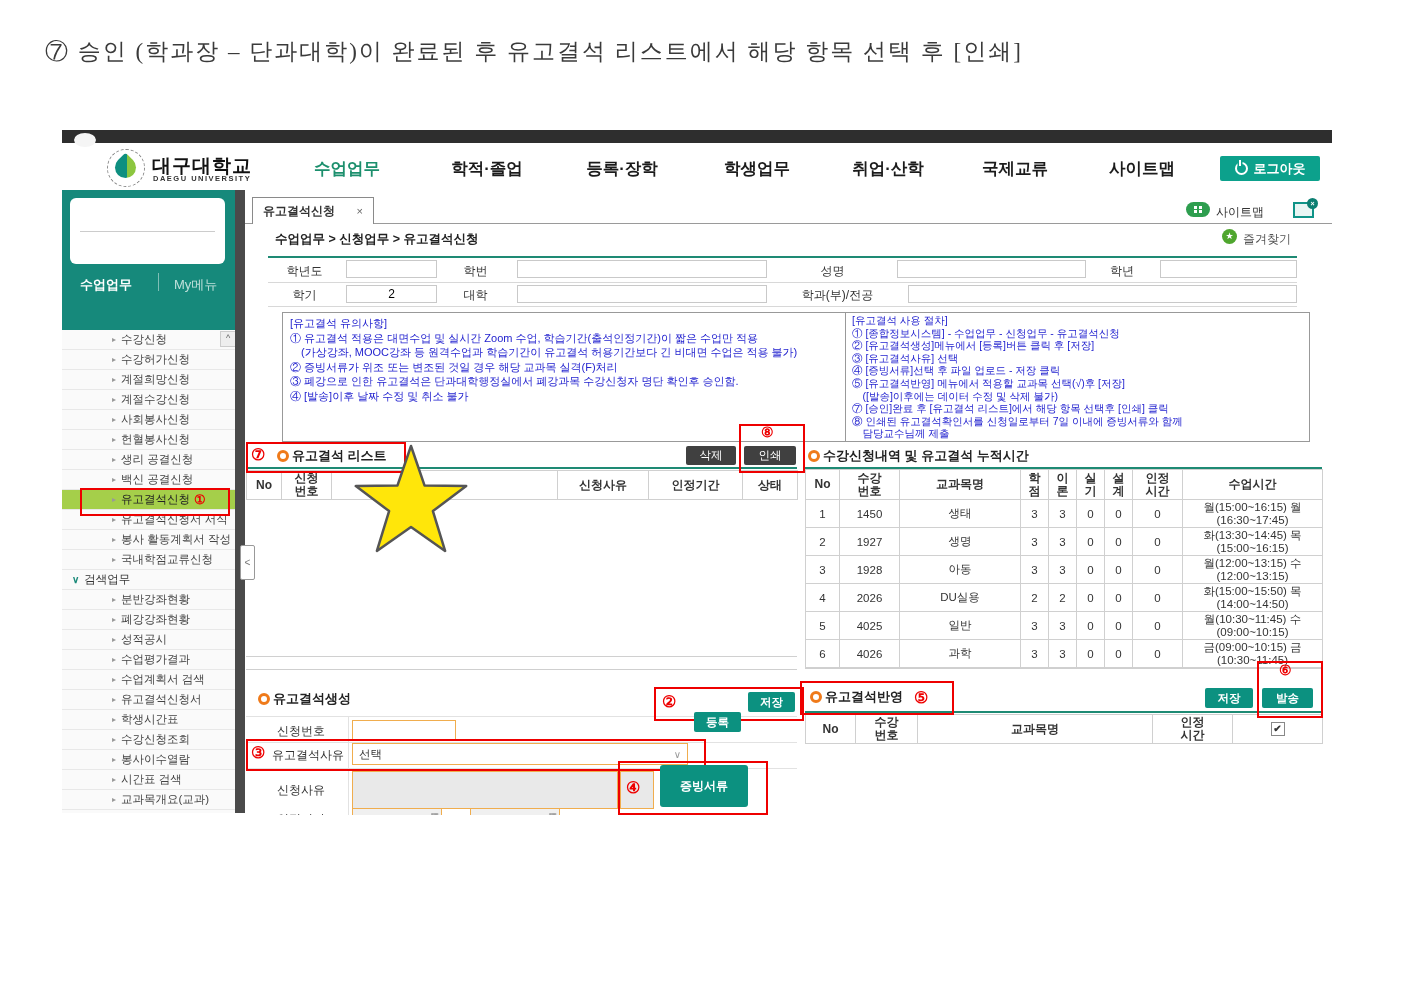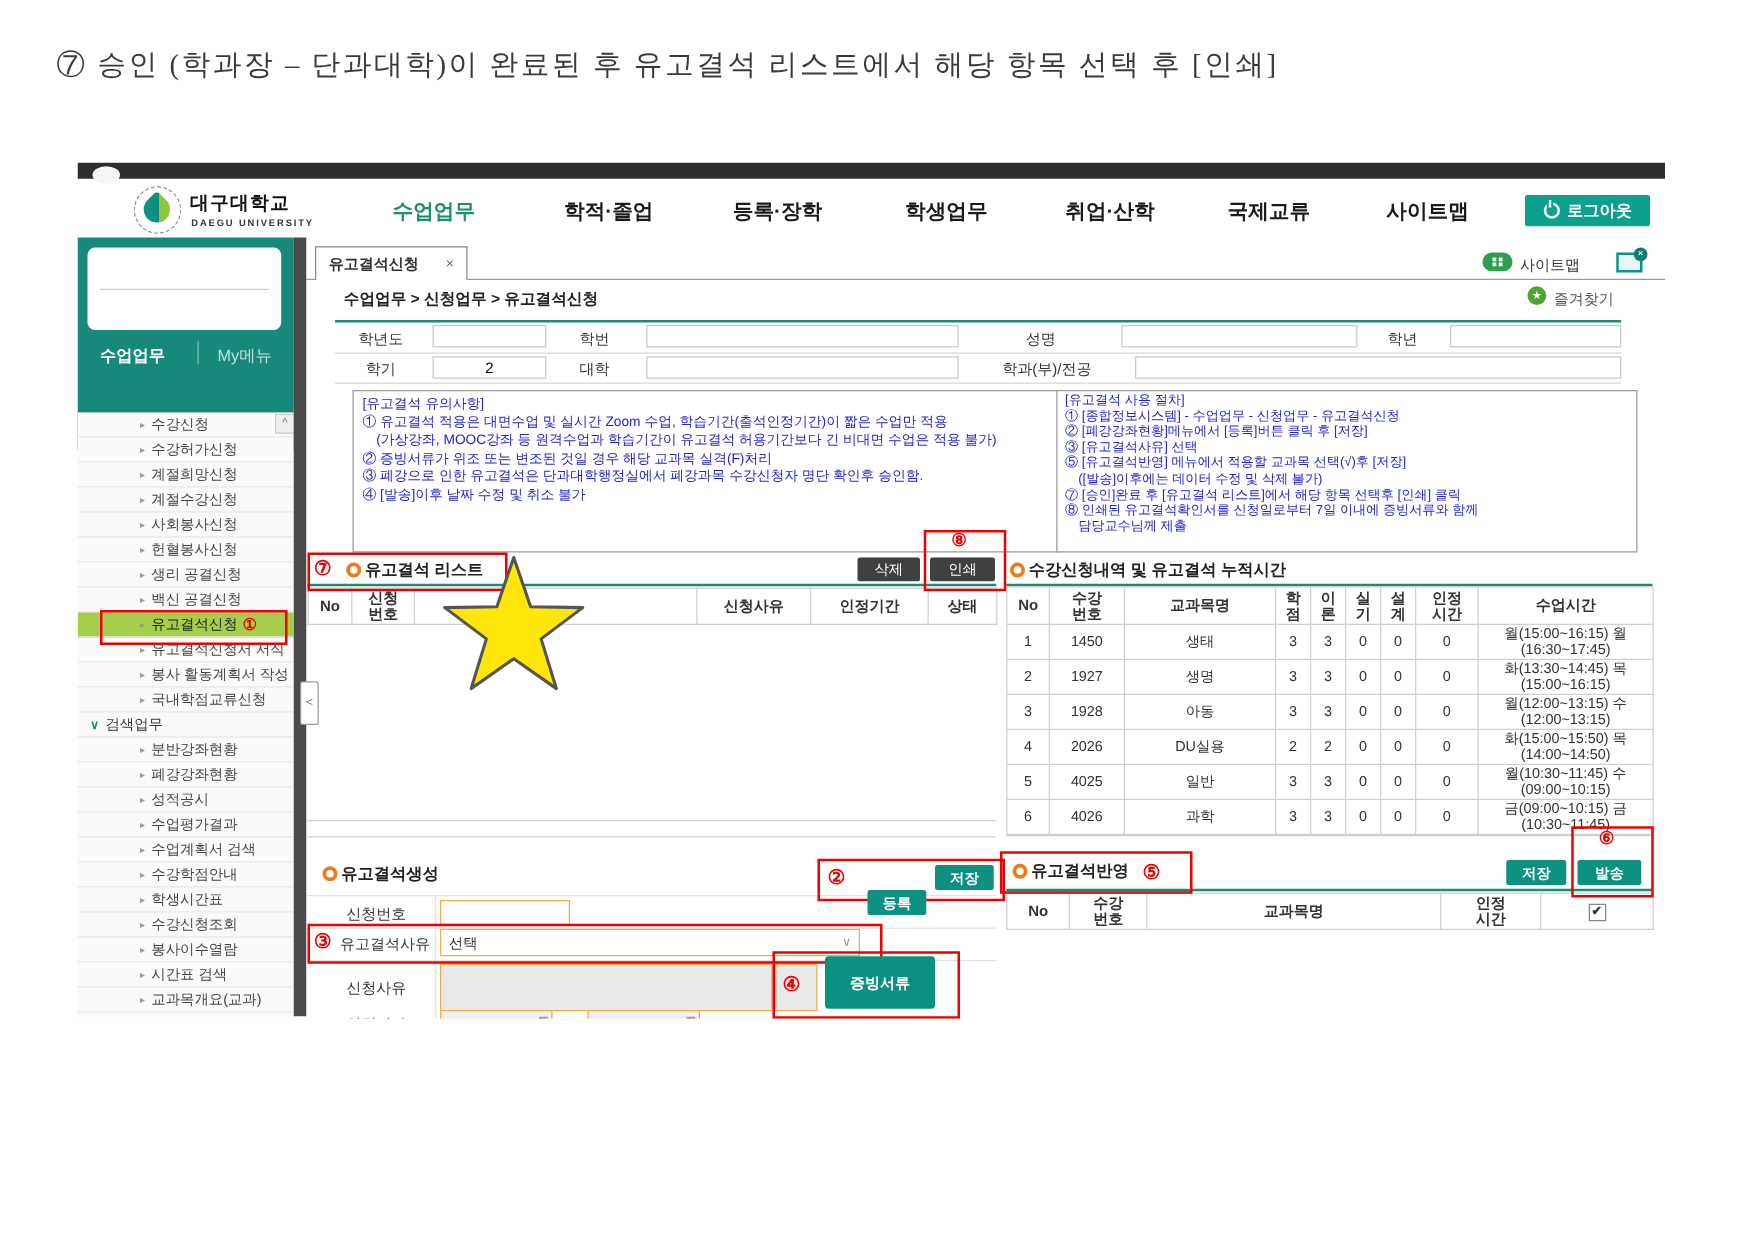--- a/index.html
+++ b/index.html
@@ -8,21 +8,21 @@
   .abs{position:absolute;}
   #instruction{position:absolute;left:45px;top:36px;font-family:"Liberation Serif",serif;
     font-size:23px;color:#3a3a3a;letter-spacing:2px;}
   
   #win{position:absolute;left:62px;top:130px;width:1270px;height:685px;overflow:hidden;background:#fff;color:#333;}
   #topbar{position:absolute;left:0;top:0;width:1270px;height:13px;background:#2e2e2e;}
   #topbar .bump{position:absolute;left:12px;top:3px;width:22px;height:14px;background:#f5f5f5;border-radius:50%;}
   
   #logo-mark{position:absolute;left:45px;top:19px;width:36px;height:36px;border:1px dashed #888;border-radius:50%;background:#fff;}
   #logo-mark .leaf{position:absolute;left:7px;top:7px;width:21px;height:21px;background:linear-gradient(135deg,#0e8f80 55%,#8cc63f 55%);border-radius:60% 4px 60% 60%;transform:rotate(-45deg);}
-  #logo-kr{position:absolute;left:90px;top:23px;font-size:15px;font-weight:bold;color:#111;letter-spacing:1px;}
+  #logo-kr{position:absolute;left:90px;top:23px;font-size:19px;font-weight:bold;color:#111;letter-spacing:1px;}
   #logo-en{position:absolute;left:91px;top:44px;font-size:7.5px;font-weight:bold;color:#333;letter-spacing:1.5px;}
   .nav-item{position:absolute;top:28px;transform:translateX(-50%);font-size:16.5px;font-weight:bold;color:#1b1b1b;white-space:nowrap;cursor:pointer;}
   .nav-item.active{color:#1c8f6d;}
   #logout-btn{position:absolute;left:1158px;top:26px;width:100px;height:25px;background:#0ca18c;color:#fff;
     font-size:13px;font-weight:bold;border:none;border-radius:2px;display:flex;align-items:center;justify-content:center;gap:6px;cursor:pointer;}
   .pwr{display:inline-block;width:9px;height:9px;border:2px solid #fff;border-radius:50%;position:relative;}
   .pwr:before{content:"";position:absolute;left:2.5px;top:-4px;width:2px;height:6px;background:#fff;box-shadow:0 0 0 1.5px #0ca18c;}
   
   #side-teal{position:absolute;left:0;top:60px;width:173px;height:140px;background:#16897b;}
   #side-card{position:absolute;left:8px;top:68px;width:155px;height:66px;background:#fff;border-radius:6px;}
@@ -207,21 +207,21 @@
         <div class="menu-row">
           <span class="arr">▸</span>
           <span>수업평가결과</span>
         </div>
         <div class="menu-row">
           <span class="arr">▸</span>
           <span>수업계획서 검색</span>
         </div>
         <div class="menu-row">
           <span class="arr">▸</span>
-          <span>수강학점안내</span>
+          <span>유고결석신청서</span>
         </div>
         <div class="menu-row">
           <span class="arr">▸</span>
           <span>학생시간표</span>
         </div>
         <div class="menu-row">
           <span class="arr">▸</span>
           <span>수강신청조회</span>
         </div>
         <div class="menu-row">
@@ -285,22 +285,23 @@
         <div>[유고결석 유의사항]</div>
         <div>① 유고결석 적용은 대면수업 및 실시간 Zoom 수업, 학습기간(출석인정기간)이 짧은 수업만 적용</div>
         <div>　(가상강좌, MOOC강좌 등 원격수업과 학습기간이 유고결석 허용기간보다 긴 비대면 수업은 적용 불가)</div>
         <div>② 증빙서류가 위조 또는 변조된 것일 경우 해당 교과목 실격(F)처리</div>
         <div>③ 폐강으로 인한 유고결석은 단과대학행정실에서 폐강과목 수강신청자 명단 확인후 승인함.</div>
         <div>④ [발송]이후 날짜 수정 및 취소 불가</div>
       </div>
     <div id="notice-r" class="notice-col">
         <div>[유고결석 사용 절차]</div>
         <div>① [종합정보시스템] - 수업업무 - 신청업무 - 유고결석신청</div>
-        <div>② [폐강강좌현황]메뉴에서 [등록]버튼 클릭 후 [저장]</div>
+        <div>② [유고결석생성]메뉴에서 [등록]버튼 클릭 후 [저장]</div>
         <div>③ [유고결석사유] 선택</div>
+        <div>④ [증빙서류]선택 후 파일 업로드 - 저장 클릭</div>
         <div>⑤ [유고결석반영] 메뉴에서 적용할 교과목 선택(√)후 [저장]</div>
         <div>　([발송]이후에는 데이터 수정 및 삭제 불가)</div>
         <div>⑦ [승인]완료 후 [유고결석 리스트]에서 해당 항목 선택후 [인쇄] 클릭</div>
         <div>⑧ 인쇄된 유고결석확인서를 신청일로부터 7일 이내에 증빙서류와 함께</div>
         <div>　담당교수님께 제출</div>
       </div>
 
     <div class="red-box" style="left:184px;top:312px;width:156px;height:27px;"></div>
     <div class="red-num" style="left:189px;top:315px;">⑦</div>
     <div class="bullet" style="left:215px;top:320px;"></div>

